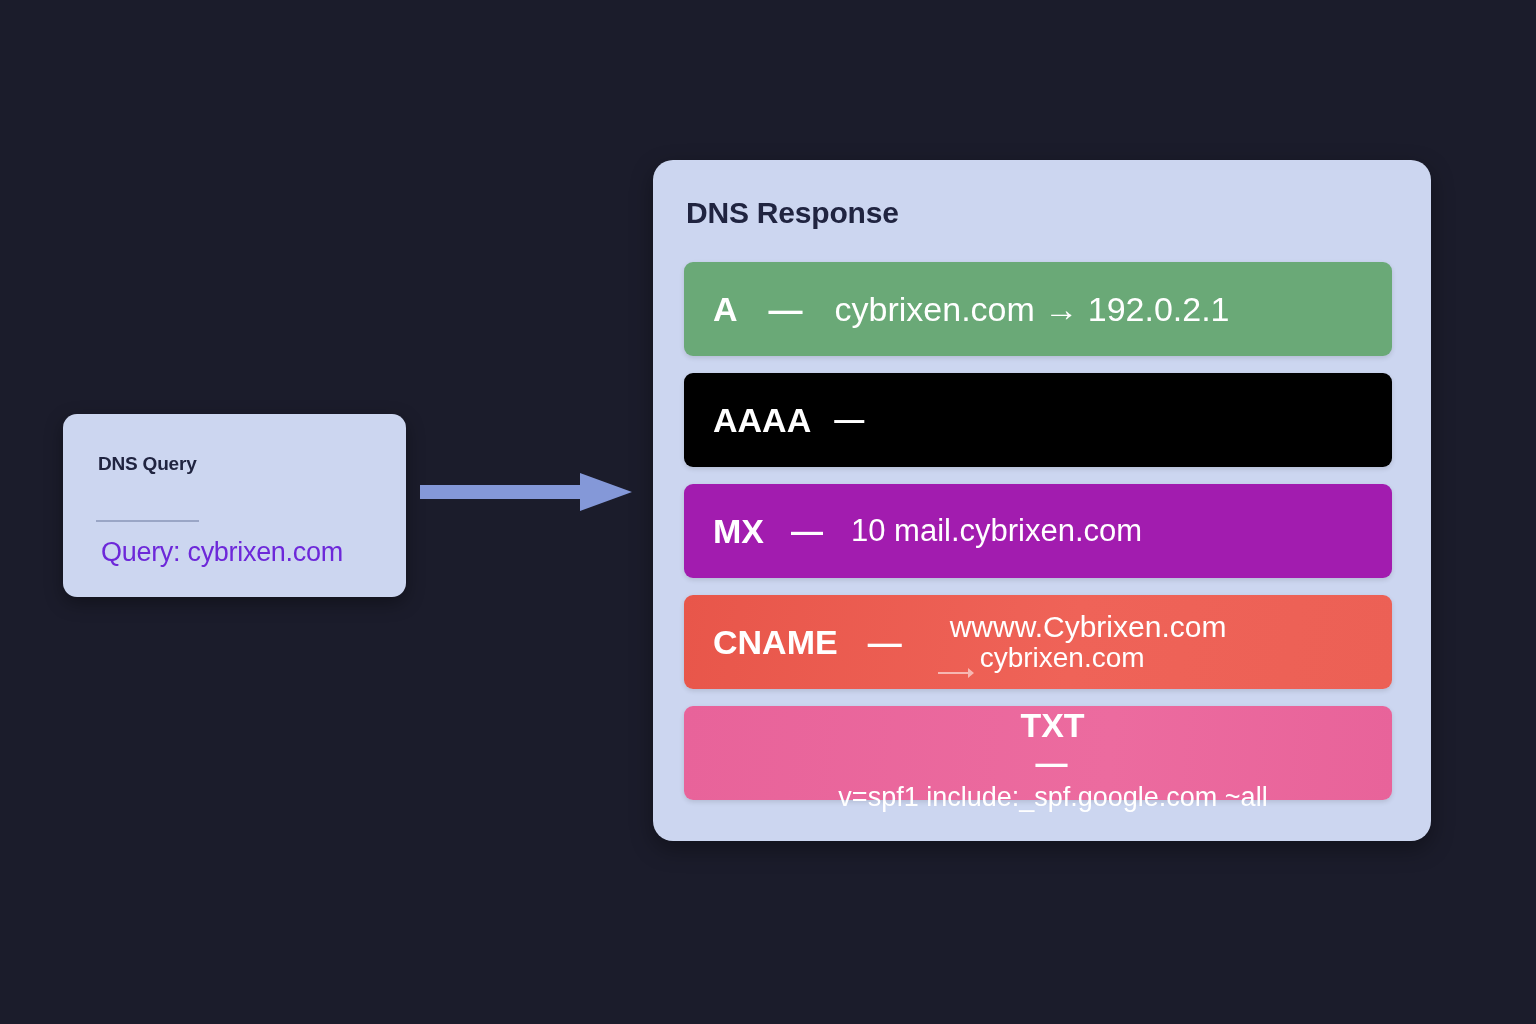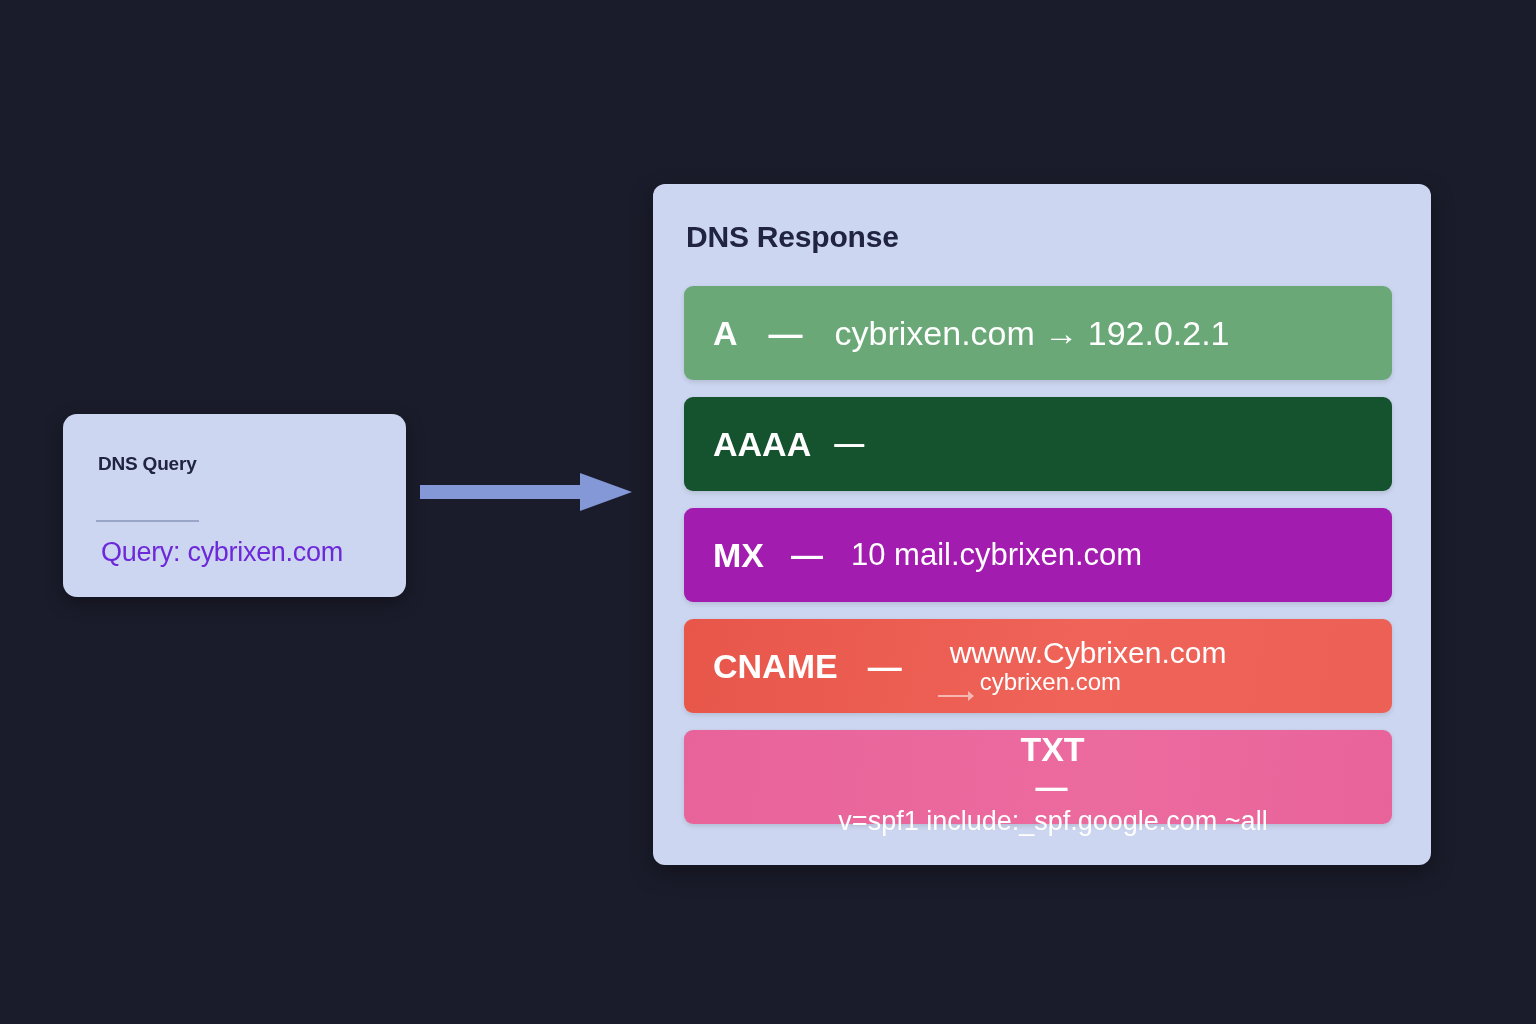--- a/index.html
+++ b/index.html
@@ -71,24 +71,23 @@
   }
 
   
   .response-card {
     position: absolute;
     left: 653px;
     top: 160px;
     width: 778px;
     height: 681px;
     background: #ccd6f0;
-    border-radius: 12px;
+    border-radius: 20px;
     box-sizing: border-box;
     box-shadow: 0 8px 22px rgba(0,0,0,0.35);
-    margin-top: 24px;
   }
   .response-title {
     position: absolute;
     left: 33px;
     top: 36px;
     font-size: 30px;
     font-weight: bold;
     color: #202440;
     letter-spacing: -0.2px;
   }
@@ -134,21 +133,21 @@
   
   .rec-a {
     background: #6aa977;
   }
   .rec-a .rec-type { font-size: 34px; padding-left: 29px; }
   .rec-a .rec-dash { font-size: 34px; padding-left: 31px; }
   .rec-a .rec-value { font-size: 34px; padding-left: 32px; }
 
   
   .rec-aaaa {
-    background: #14532d;
+    background: #000000;
   }
   .rec-aaaa .rec-type { font-size: 34px; padding-left: 29px; }
   .rec-aaaa .rec-dash { font-size: 30px; padding-left: 23px; }
   .rec-aaaa .rec-value { font-size: 32px; padding-left: 22px; }
 
   
   .rec-mx {
     background: #a21caf;
   }
   .rec-mx .rec-type { font-size: 34px; padding-left: 29px; }
@@ -168,21 +167,21 @@
     line-height: 1.06;
   }
   .rec-cname .cname-line1 {
     color: #ffffff;
     font-size: 30px;
     white-space: nowrap;
     display: block;
   }
   .rec-cname .cname-line2 {
     color: #ffffff;
-    font-size: 24px;
+    font-size: 28px;
     white-space: nowrap;
     display: block;
     margin-left: 30px;
     position: relative;
   }
   .rec-cname .cname-arrow {
     position: absolute;
     left: -42px;
     top: 12px;
     width: 36px;

